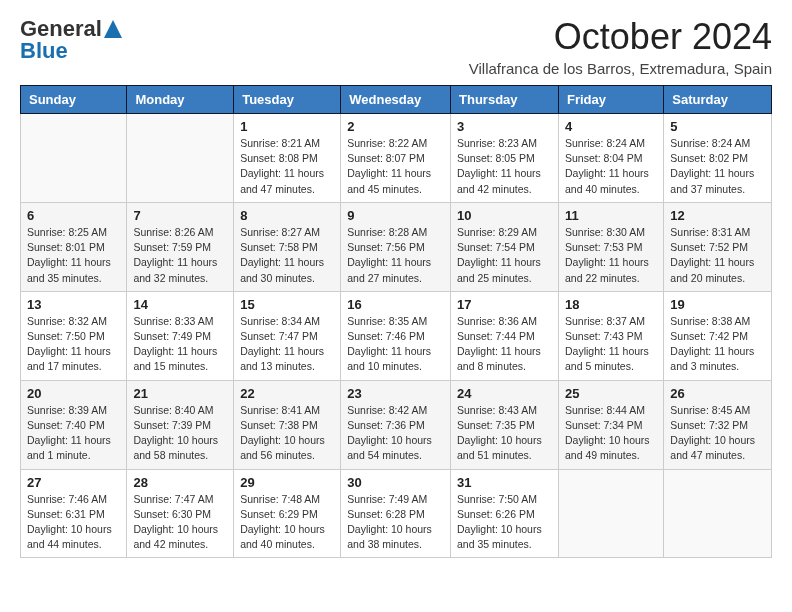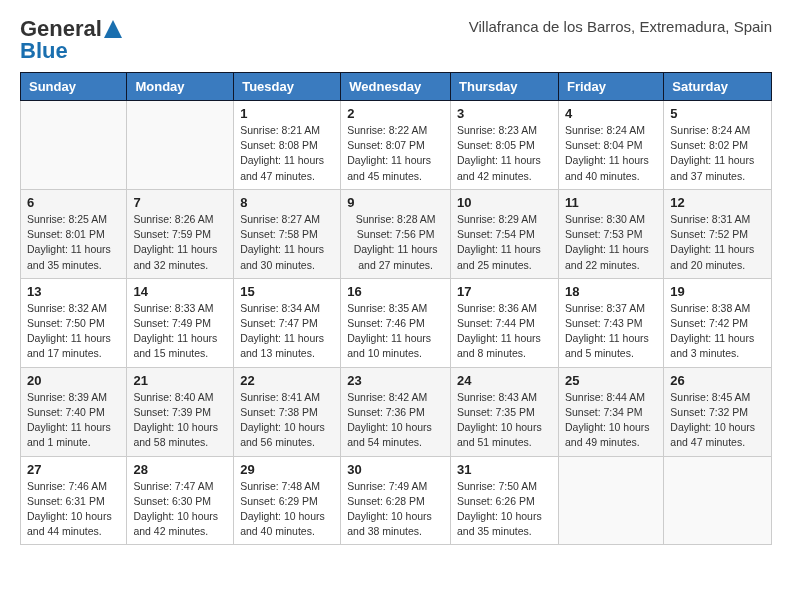--- a/index.html
+++ b/index.html
@@ -83,20 +83,21 @@
   <div class="logo">
     <div style="display:flex;align-items:center;">
       <span class="logo-general" style="font-size:22px;font-weight:bold;color:#333;">General</span>
       <svg width="18" height="18" viewBox="0 0 18 18" style="margin-left:2px;">
         <polygon points="0,18 9,0 18,18" fill="#1a6faf"></polygon>
       </svg>
     </div>
     <span class="logo-blue" style="font-size:22px;font-weight:bold;color:#1a6faf;margin-top:-4px;text-align:center;">Blue</span>
   </div>
   <div class="title-block">
+    <div class="month-title">October 2024</div>
     <div class="subtitle">Villafranca de los Barros, Extremadura, Spain</div>
   </div>
 </div>
 
 <table class="calendar">
   <thead>
     <tr id="header-row">
         <th>Sunday</th>
         <th>Monday</th>
         <th>Tuesday</th>
@@ -155,21 +156,21 @@
 Daylight: 11 hours and 32 minutes.</div>
         </td>
         <td>
           <span class="day-num">8</span>
           <div class="day-info" style="white-space: pre-line;">Sunrise: 8:27 AM
 Sunset: 7:58 PM
 Daylight: 11 hours and 30 minutes.</div>
         </td>
         <td>
           <span class="day-num">9</span>
-          <div class="day-info" style="white-space: pre-line; text-align: center;">Sunrise: 8:28 AM
+          <div class="day-info" style="white-space: pre-line;">Sunrise: 8:28 AM
 Sunset: 7:56 PM
 Daylight: 11 hours and 27 minutes.</div>
         </td>
         <td>
           <span class="day-num">10</span>
           <div class="day-info" style="white-space: pre-line;">Sunrise: 8:29 AM
 Sunset: 7:54 PM
 Daylight: 11 hours and 25 minutes.</div>
         </td>
         <td>

